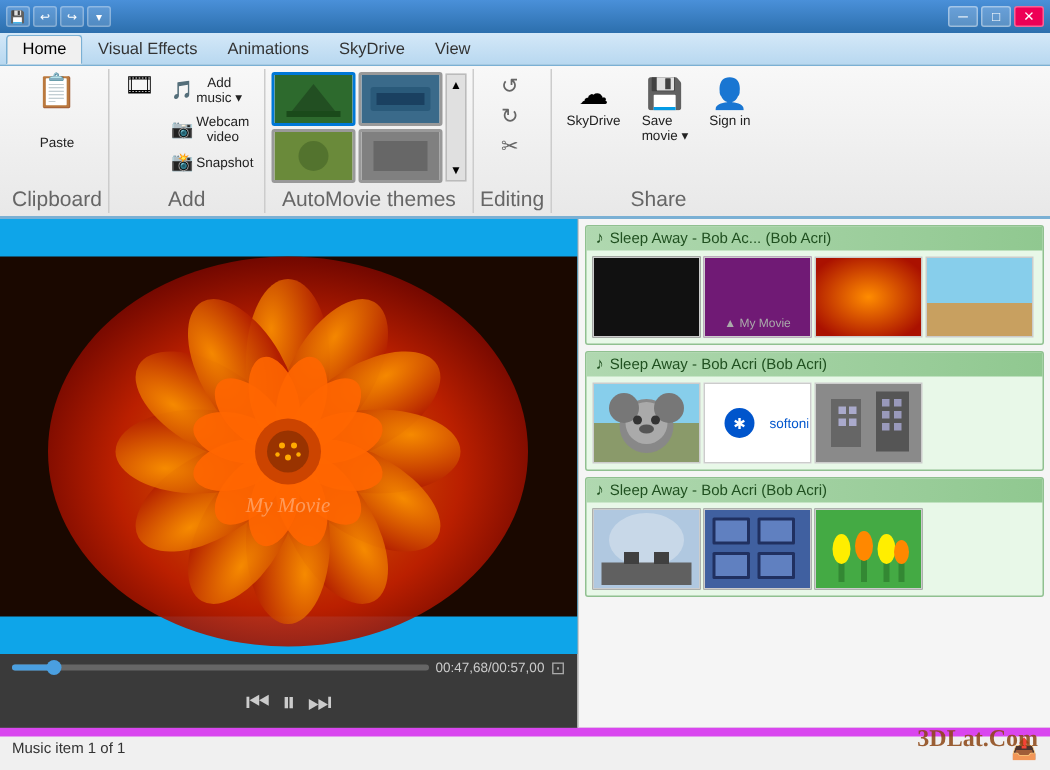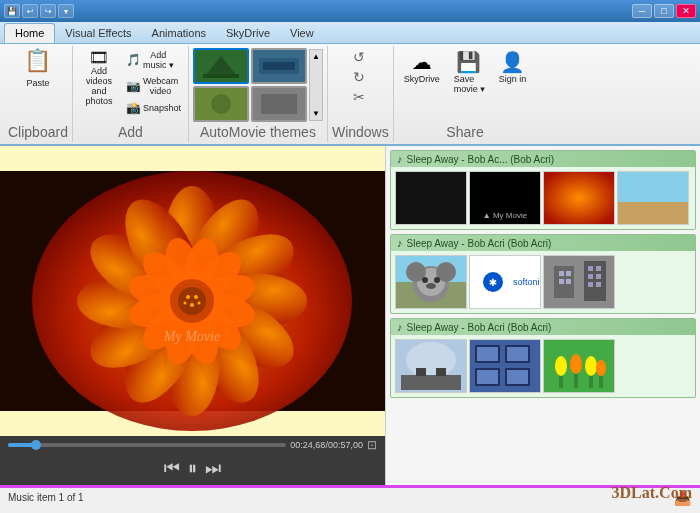--- a/index.html
+++ b/index.html
@@ -85,21 +85,21 @@
     .ribbon-btn-large {
       display: flex;
       flex-direction: column;
       align-items: center;
       padding: 2px 4px;
       cursor: pointer;
       border-radius: 3px;
       min-width: 36px;
     }
     .ribbon-btn-large .icon { font-size: 22px; line-height: 1; }
-    .ribbon-btn-large .label { font-size: 9px; text-align: right; margin-top: 6px; color: #222; }
+    .ribbon-btn-large .label { font-size: 9px; text-align: right; margin-top: 18px; color: #222; }
     
     .ribbon-btn-small {
       display: flex;
       flex-direction: column;
       align-items: center;
       padding: 2px 3px;
       cursor: pointer;
       border-radius: 3px;
       min-width: 32px;
     }
@@ -156,21 +156,21 @@
       width: 385px;
       background: #1a1a1a;
       display: flex;
       flex-direction: column;
       flex-shrink: 0;
     }
     #video-canvas {
       flex: 1;
       position: relative;
       overflow: hidden;
-      background: #fef9c3;
+      background: #0ea5e9;
     }
     #video-controls {
       background: #3a3a3a;
       padding: 2px 8px;
     }
     #progress-bar-container {
       display: flex;
       align-items: center;
       gap: 4px;
       margin-bottom: 2px;
@@ -266,21 +266,21 @@
     .thumb-black { background: #111; }
     .thumb-orange { background: radial-gradient(circle, #ff8c00, #cc2200); }
     .thumb-desert { background: linear-gradient(to bottom, #87ceeb 40%, #c8a060 40%); }
     .thumb-koala { background: linear-gradient(to bottom, #87ceeb 50%, #8a9a6a 50%); }
     .softonic-logo { font-size: 8px; color: #0055aa; display: flex; align-items: center; gap: 1px; }
     .thumb-building { background: linear-gradient(135deg, #aaa 50%, #888 50%); }
 
     
     #status-bar {
       background: #f0f0f0;
-      border-top: 3px solid #d946ef;
+      border-top: 6px solid #d946ef;
       height: 22px;
       display: flex;
       align-items: center;
       justify-content: space-between;
       padding: 0 8px;
       font-size: 10px;
       color: #333;
     }
     #status-right {
       display: flex;
@@ -357,21 +357,20 @@
         <span class="label">Paste</span>
       </div>
     </div>
     <span class="ribbon-group-label">Clipboard</span>
   </div>
 
   <div class="ribbon-group">
     <div class="ribbon-group-content">
       <div class="ribbon-btn-small" style="max-width:44px;">
         <span class="icon">🎞</span>
-        <span class="label">Add videos<br>and photos</span>
       </div>
       <div style="display:flex;flex-direction:column;gap:2px;">
         <div class="ribbon-btn-small" style="flex-direction:row;align-items:center;gap:2px;">
           <span class="icon" style="font-size:12px;">🎵</span>
           <span class="label">Add<br>music ▾</span>
         </div>
         <div class="ribbon-btn-small" style="flex-direction:row;align-items:center;gap:2px;">
           <span class="icon" style="font-size:12px;">📷</span>
           <span class="label">Webcam<br>video</span>
         </div>
@@ -444,21 +443,21 @@
       </div>
       <div class="editing-btn">
         <span class="icon">↻</span>
         <span></span>
       </div>
 
       <div class="editing-btn">
         <span class="icon">✂</span>
       </div>
     </div>
-    <span class="ribbon-group-label">Windows</span>
+    <span class="ribbon-group-label">Editing</span>
   </div>
 
   <div class="ribbon-group" style="border-right:none;">
     <div class="ribbon-group-content">
       <div id="skydrive-btn">
         <span class="icon">☁</span>
         <span class="label">SkyDrive</span>
       </div>
       <div id="save-btn">
         <span class="icon">💾</span>
@@ -537,21 +536,21 @@
       </svg>
     </div>
 
     <div id="video-controls">
       <div id="progress-bar-container">
         <div id="progress-bar">
           <div id="progress-fill"></div>
           <div id="progress-thumb"></div>
         </div>
         <span id="time-display">
-          <span>00:24,68</span>/<span>00:57,00</span>
+          <span>00:47,68</span>/<span>00:57,00</span>
         </span>
         <span id="fullscreen-btn">⊡</span>
       </div>
       <div id="playback-controls">
         <span class="play-btn">⏮</span>
         <span class="play-btn">⏸</span>
         <span class="play-btn">⏭</span>
       </div>
     </div>
   </div>
@@ -563,21 +562,21 @@
         <span class="music-note">♪</span>
         <span>Sleep Away - Bob Ac... (Bob Acri)</span>
       </div>
       <div class="section-thumbnails">
         <div class="thumb thumb-black">
           <svg width="70" height="52" viewBox="0 0 70 52">
             <rect width="70" height="52" fill="#111"></rect>
           </svg>
         </div>
 
-        <div class="thumb" style="background:#000000;color:#fff;font-size:9px;padding:4px;flex-direction:column;justify-content:flex-end;">
+        <div class="thumb" style="background:#701a75;color:#fff;font-size:9px;padding:4px;flex-direction:column;justify-content:flex-end;">
           <div style="color:#aaa;font-size:8px;">▲ My Movie</div>
         </div>
         <div class="thumb thumb-orange">
           <svg width="70" height="52" viewBox="0 0 70 52">
             <defs>
                 <radialGradient id="og" cx="50%" cy="50%" r="60%">
                   <stop offset="0%" stop-color="#ff8c00"></stop>
                   <stop offset="100%" stop-color="#aa1100"></stop>
                 </radialGradient>
               </defs>

